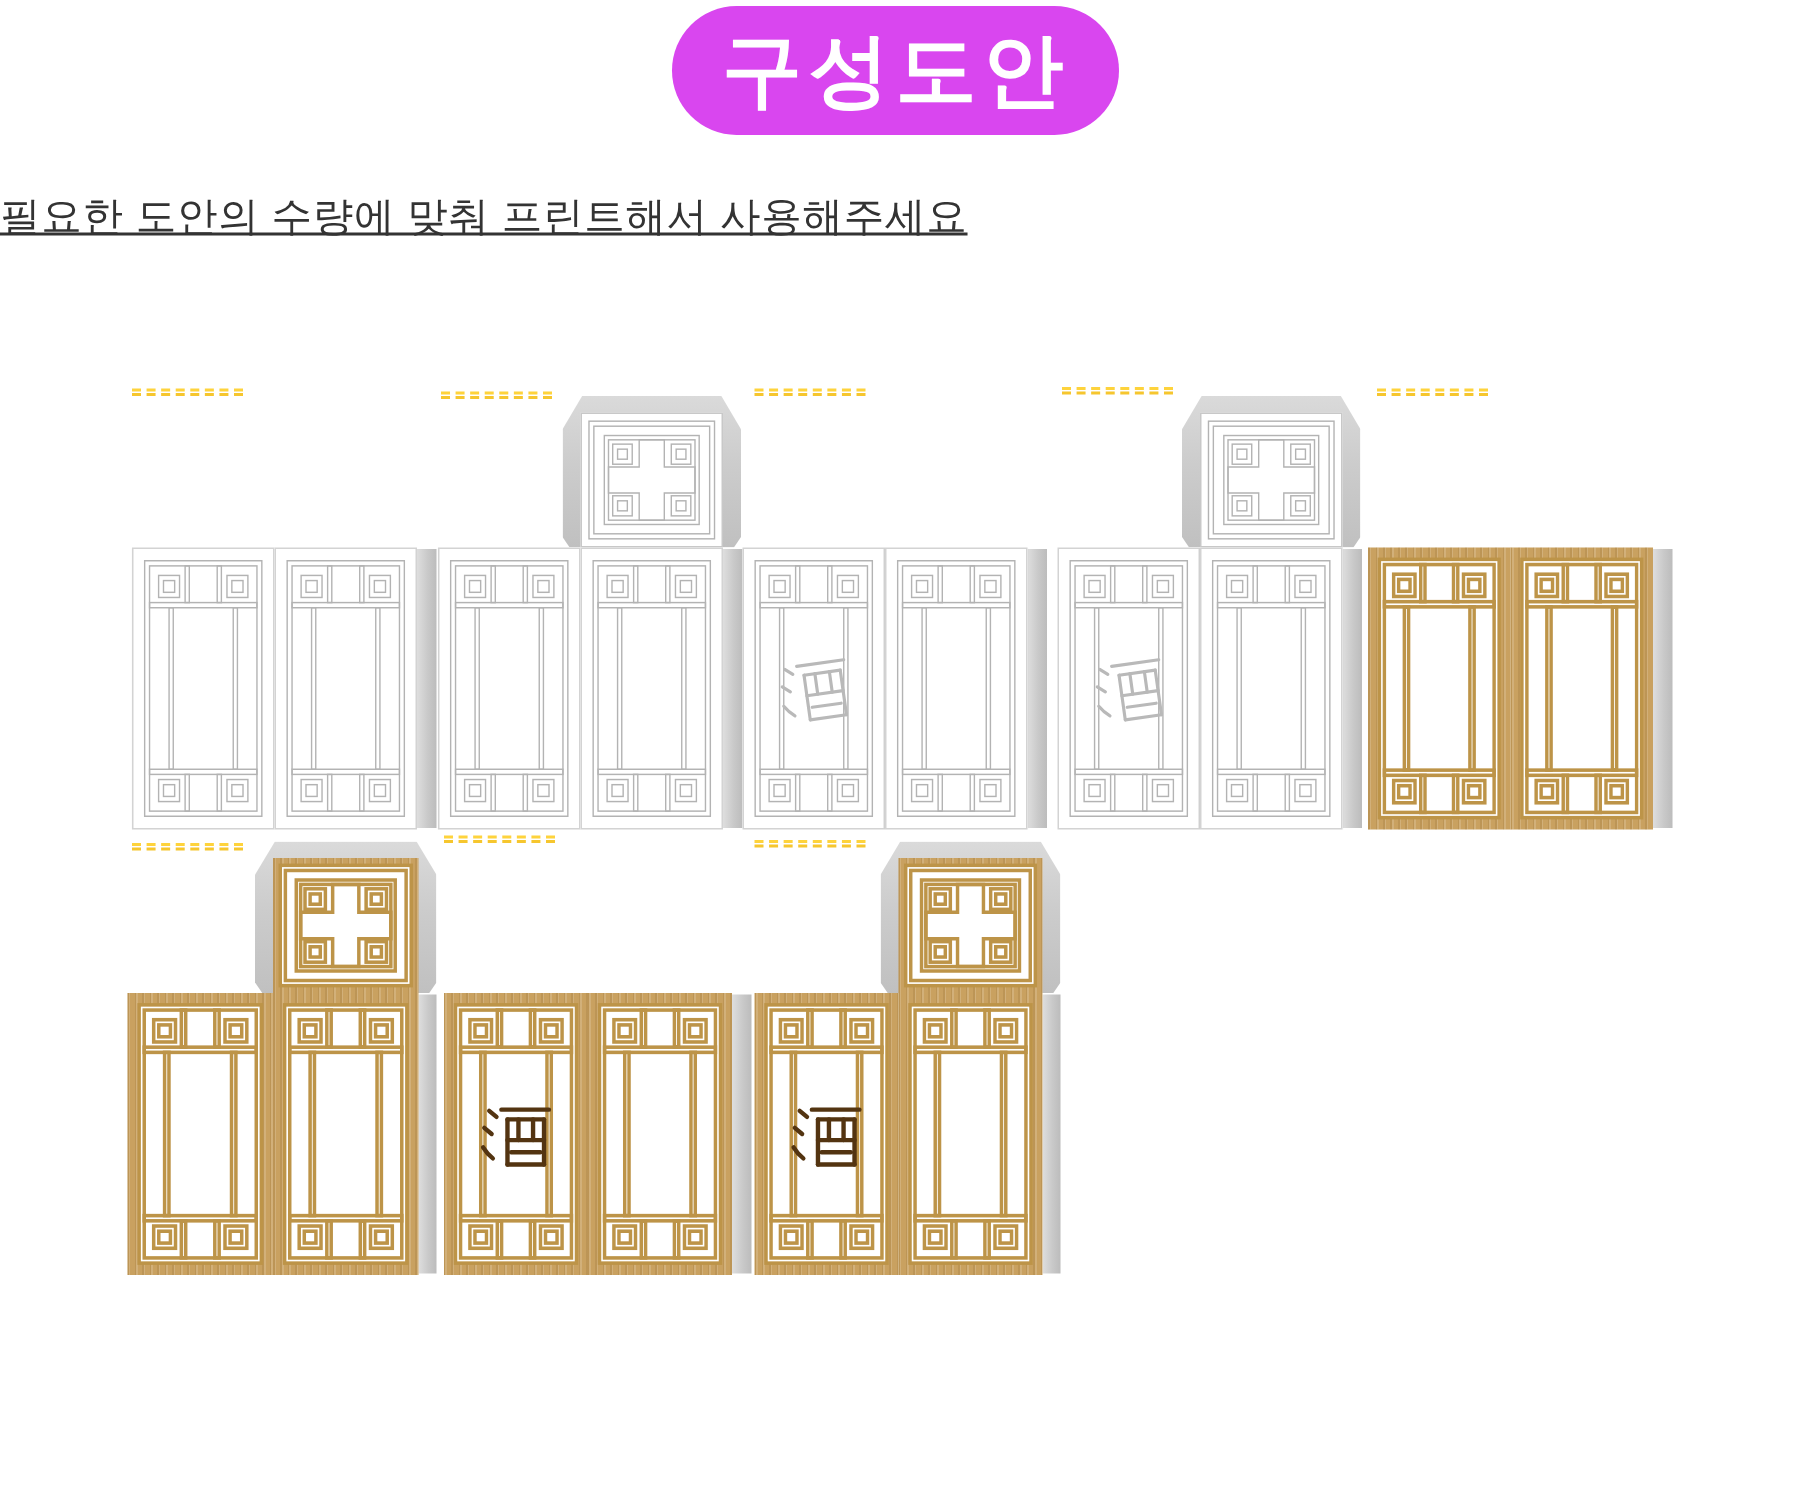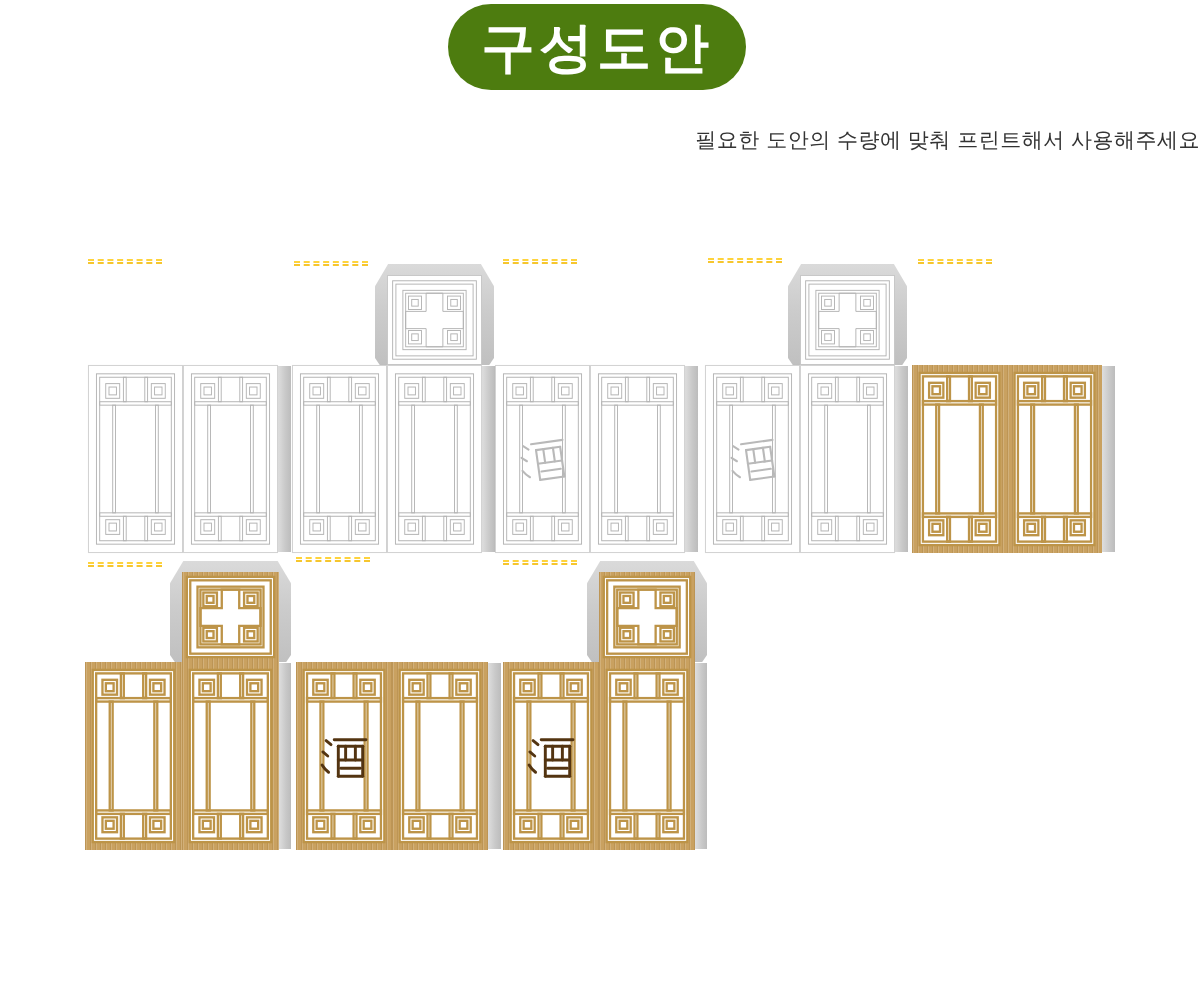--- a/index.html
+++ b/index.html
@@ -3,22 +3,22 @@
 <meta charset="utf-8">
 <style>
   html,body{margin:0;padding:0;background:#ffffff;}
   body{font-family:"Liberation Sans", sans-serif;}
   #page{position:relative;width:1200px;height:999px;background:#ffffff;overflow:hidden;}
 
   
   .badge{position:absolute;left:448px;top:4px;width:298px;height:86px;border-radius:44px;
          display:flex;align-items:center;justify-content:center;}
   .badge-text{color:#ffffff;font-size:54px;font-weight:800;letter-spacing:4px;line-height:1;}
-  .subtitle{position:absolute;left:0;top:126px;width:100%;text-align:right;
-            font-size:21px;color:#333333;letter-spacing:0.5px;}
+  .subtitle{position:absolute;left:0;top:126px;width:100%;text-align:left;
+            font-size:27px;color:#333333;letter-spacing:0.5px;text-decoration:underline;}
 
   
   .dash{position:absolute;width:74px;height:6px;}
   .dash .dash-line{height:0;border-top:2px dashed #fed33c;margin-bottom:1px;}
   .dash .dash-line:last-child{border-top-color:#f6c62e;}
 
   
   .panel{position:absolute;box-sizing:border-box;}
   .panel.white{background:#ffffff;border:1px solid #d3d3d3;box-shadow:0 0 1px rgba(0,0,0,0.06);}
   .panel.gold,.lid.gold{
@@ -116,21 +116,21 @@
         <path d="M25,57 H55"></path>
         <path d="M25,20 H55"></path>
         <path d="M34,20 V37"></path>
         <path d="M46,20 V37"></path>
         <path d="M25,37 H55"></path>
         <path d="M28,47 H52"></path>
       </symbol>
     </defs>
   </svg>
 
-  <div class="badge" style="background: #4d7c0f;">
+  <div class="badge" style="background: #d946ef;">
     <span class="badge-text" style="color: rgb(255, 255, 255);">구성도안</span>
   </div>
   <div class="subtitle" style="color: rgb(51, 51, 51);">필요한 도안의 수량에 맞춰 프린트해서 사용해주세요</div>
 
   <div id="groups">
       <div class="dash" style="left: 88px; top: 259px;">
         <div class="dash-line"></div>
         <div class="dash-line"></div>
       </div>
       <div class="tab" style="left: 278px; top: 366px; width: 13px; height: 186px;"></div>

